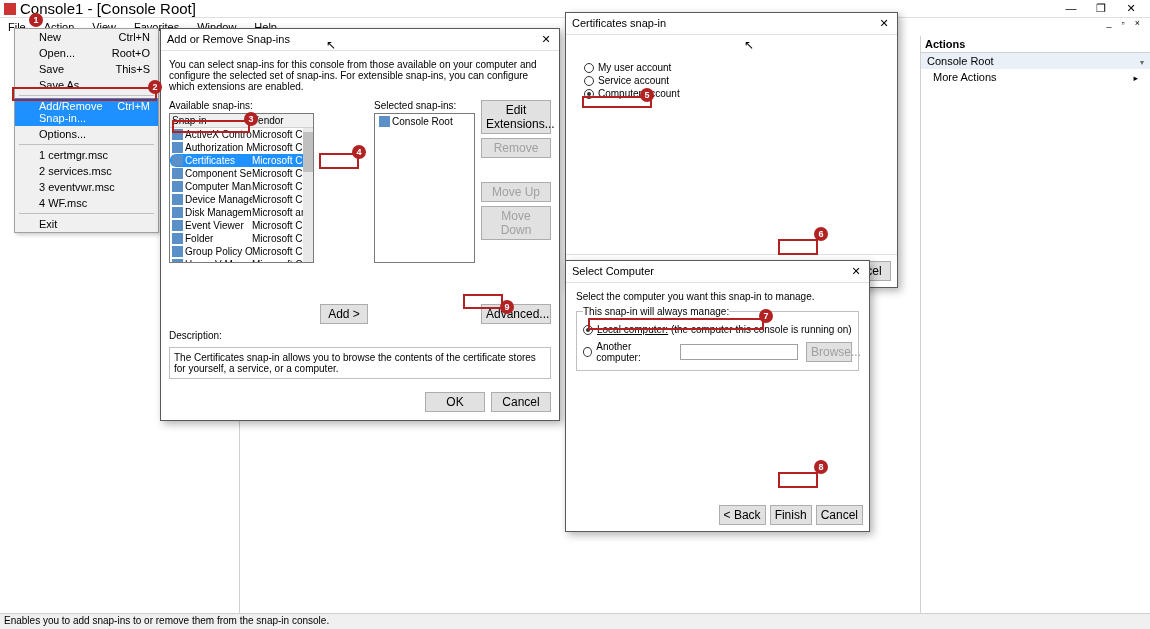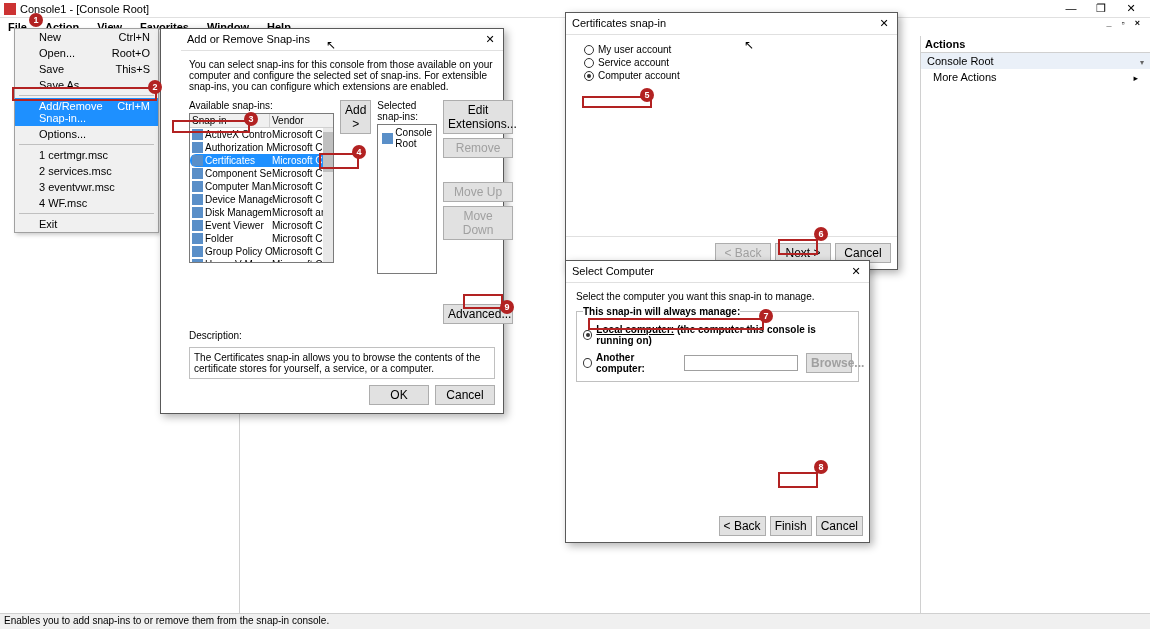--- a/index.html
+++ b/index.html
@@ -1,26 +1,26 @@
 <!DOCTYPE html>
 <html><head>
 <meta charset="utf-8">
 <style>
 * { box-sizing: border-box; margin: 0; padding: 0; font-family: "Segoe UI", Tahoma, sans-serif; }
 body { background: #fff; width: 1150px; height: 629px; overflow: hidden; position: relative; font-size: 11px; color: #000; }
 
 
 .titlebar { height: 18px; background: #fff; border-bottom: 1px solid #e0e0e0; display: flex; align-items: center; padding: 0 4px; }
 .titlebar .icon { width: 12px; height: 12px; background: #c33; margin-right: 4px; }
-.titlebar .title { flex: 1; font-size: 11px; }
+.titlebar .title { flex: 1; font-size: 15px; }
 .winbtns { display: flex; }
 .winbtn { width: 30px; text-align: center; font-size: 11px; }
 
 
-.menubar { height: 18px; background: #fff; display: flex; align-items: center; padding: 0 4px; gap: 10px; font-size: 11px; position: relative; font-weight: bold; }
+.menubar { height: 18px; background: #fff; display: flex; align-items: center; padding: 0 4px; gap: 10px; font-size: 11px; position: relative; }
 .menubar span { padding: 1px 4px; }
 
 
 .main-area { position: absolute; top: 36px; left: 0; right: 0; bottom: 16px; background: #fff; }
 .tree-pane { position: absolute; left: 0; top: 0; width: 240px; bottom: 0; border-right: 1px solid #d0d0d0; }
 .content-pane { position: absolute; left: 240px; top: 0; right: 230px; bottom: 0; background: #fff; }
 .actions-pane { position: absolute; right: 0; top: 0; width: 230px; bottom: 0; border-left: 1px solid #d0d0d0; }
 
 
 .statusbar { position: absolute; bottom: 0; left: 0; right: 0; height: 16px; background: #f0f0f0; border-top: 1px solid #d0d0d0; font-size: 10px; padding: 1px 4px; }
@@ -39,50 +39,50 @@
 .menu-sep { height: 1px; background: #c0c0c0; margin: 2px 4px; }
 .menu-item.indent { padding-left: 24px; }
 
 
 .dialog { position: absolute; background: #fff; border: 1px solid #595959; box-shadow: 3px 3px 8px rgba(0,0,0,0.3); z-index: 100; }
 .dialog-title { background: #fff; padding: 4px 6px; font-size: 11px; display: flex; justify-content: space-between; border-bottom: 1px solid #e0e0e0; }
 .dialog-close { width: 14px; text-align: center; }
 .dialog-body { padding: 8px; font-size: 10px; }
 
 
-#dlg-snapins { left: 160px; top: 28px; width: 344px; padding-left: 20px; }
+#dlg-snapins { left: 160px; top: 28px; width: 400px; }
 .snapins-desc { font-size: 10px; margin-bottom: 8px; }
 .snapins-layout { display: flex; gap: 6px; }
 .col-avail { width: 145px; }
-.col-mid { width: 50px; display: flex; flex-direction: column; justify-content: flex-start; }
+.col-mid { width: 50px; display: flex; flex-direction: column; justify-content: flex-end; }
 .col-sel { width: 105px; }
 .col-btns { width: 70px; display: flex; flex-direction: column; gap: 4px; }
 .col-label { font-size: 10px; margin-bottom: 2px; }
 .listbox { border: 1px solid #7a7a7a; background: #fff; height: 150px; overflow: hidden; position: relative; }
 .listbox-header { display: flex; background: #f0f0f0; border-bottom: 1px solid #d0d0d0; font-size: 10px; }
 .lh-name { width: 80px; padding: 1px 2px; border-right: 1px solid #d0d0d0; }
 .lh-vendor { flex: 1; padding: 1px 2px; }
 .list-rows { font-size: 10px; }
 .list-row { display: flex; padding: 0 2px; line-height: 13px; }
 .list-row .rn { width: 80px; white-space: nowrap; overflow: hidden; display: flex; align-items: center; }
 .list-row .rv { flex: 1; white-space: nowrap; overflow: hidden; }
 .list-row.sel { background: #1e90ff; color: #fff; border-radius: 6px; }
 .scrollbar { position: absolute; right: 0; top: 14px; bottom: 0; width: 10px; background: #e8e8e8; }
 .scrollbar .thumb { background: #c0c0c0; height: 40px; margin-top: 4px; }
 .small-icon { width: 11px; height: 11px; background: #5a8fc8; margin-right: 2px; display: inline-block; flex-shrink: 0; }
 .tree-line { padding: 2px 4px; font-size: 10px; display: flex; align-items: center; }
 .btn { background: #e1e1e1; border: 1px solid #adadad; font-size: 12px; padding: 2px 4px; text-align: center; }
 .btn.disabled { color: #a0a0a0; }
 .desc-box { border: 1px solid #c0c0c0; background: #fff; margin-top: 6px; padding: 4px; font-size: 10px; height: 32px; }
-.dlg-buttons { display: flex; justify-content: flex-end; gap: 6px; margin-top: 6px; }
+.dlg-buttons { display: flex; justify-content: flex-end; gap: 6px; margin-top: 13px; }
 .dlg-buttons .btn { width: 60px; }
 
 
 #dlg-cert { left: 565px; top: 12px; width: 333px; }
-.radio-group { margin: 0 0 6px 10px; }
+.radio-group { margin: 18px 0 6px 10px; }
 .radio-row { display: flex; align-items: center; gap: 4px; padding: 1px 0; font-size: 10px; }
 .radio { width: 10px; height: 10px; border: 1px solid #333; border-radius: 50%; display: inline-flex; align-items: center; justify-content: center; }
 .radio.checked::after { content: ""; width: 4px; height: 4px; background: #333; border-radius: 50%; }
 .wizard-btns { display: flex; justify-content: flex-end; gap: 4px; margin-top: 140px; padding: 6px; border-top: 1px solid #e0e0e0; }
 .wizard-btns .btn { width: 56px; }
 
 
 #dlg-comp { left: 565px; top: 260px; width: 305px; }
 .comp-body { padding: 8px 10px; font-size: 10px; }
 .comp-input { border: 1px solid #a0a0a0; background: #fff; height: 16px; width: 130px; display: inline-block; margin-left: 6px; }
@@ -308,21 +308,21 @@
   </div>
 </div>
 
 <div class="dialog" id="dlg-comp">
   <div class="dialog-title">
     <span>Select Computer</span>
     <span class="dialog-close">✕</span>
   </div>
   <div class="comp-body">
     <div>Select the computer you want this snap-in to manage.</div>
-    <fieldset style="border:1px solid #c0c0c0; padding:6px; margin-top:4px;font-weight:bold;">
+    <fieldset style="border:1px solid #c0c0c0; padding:6px; margin-top:4px;">
       <legend style="font-size:10px">This snap-in will always manage:</legend>
       <div class="radio-row">
         <span class="radio checked"></span>
         <span><u>Local computer:</u> <span>(the computer this console is running on)</span></span>
       </div>
       <div class="radio-row" style="margin-top:4px">
         <span class="radio"></span>
         <span>Another computer:</span>
         <span class="comp-input"></span>
         <span class="btn disabled" style="width:46px;margin-left:4px">Browse...</span>

